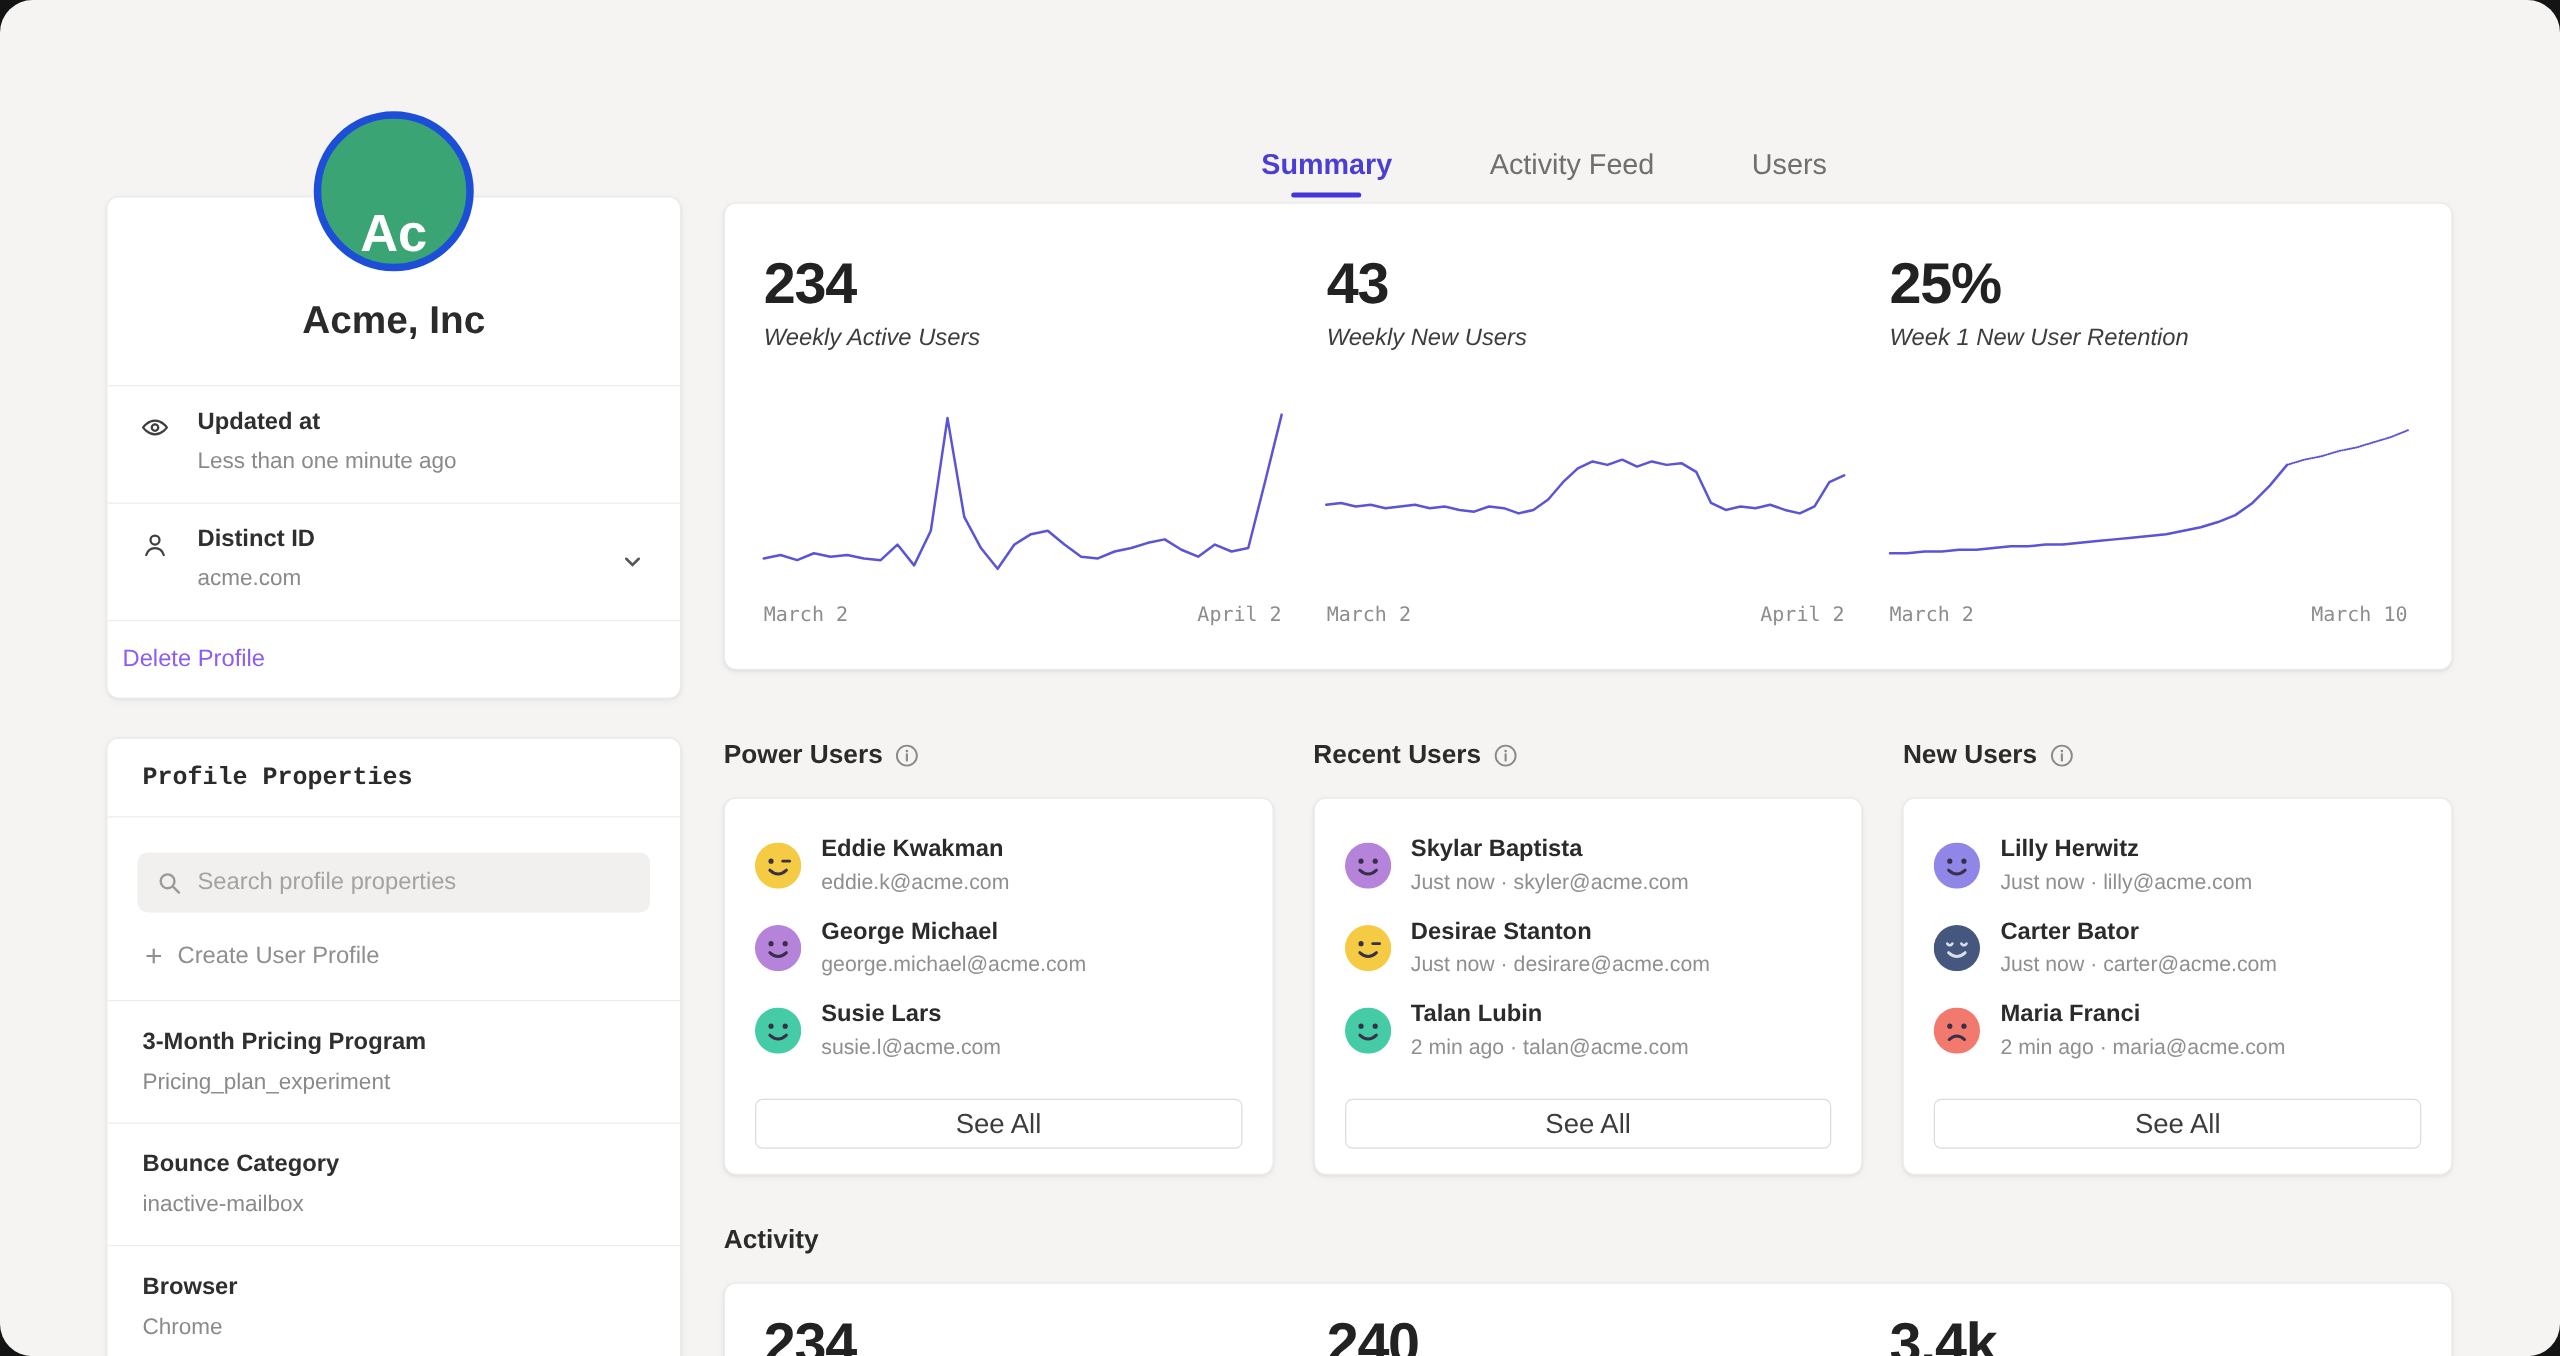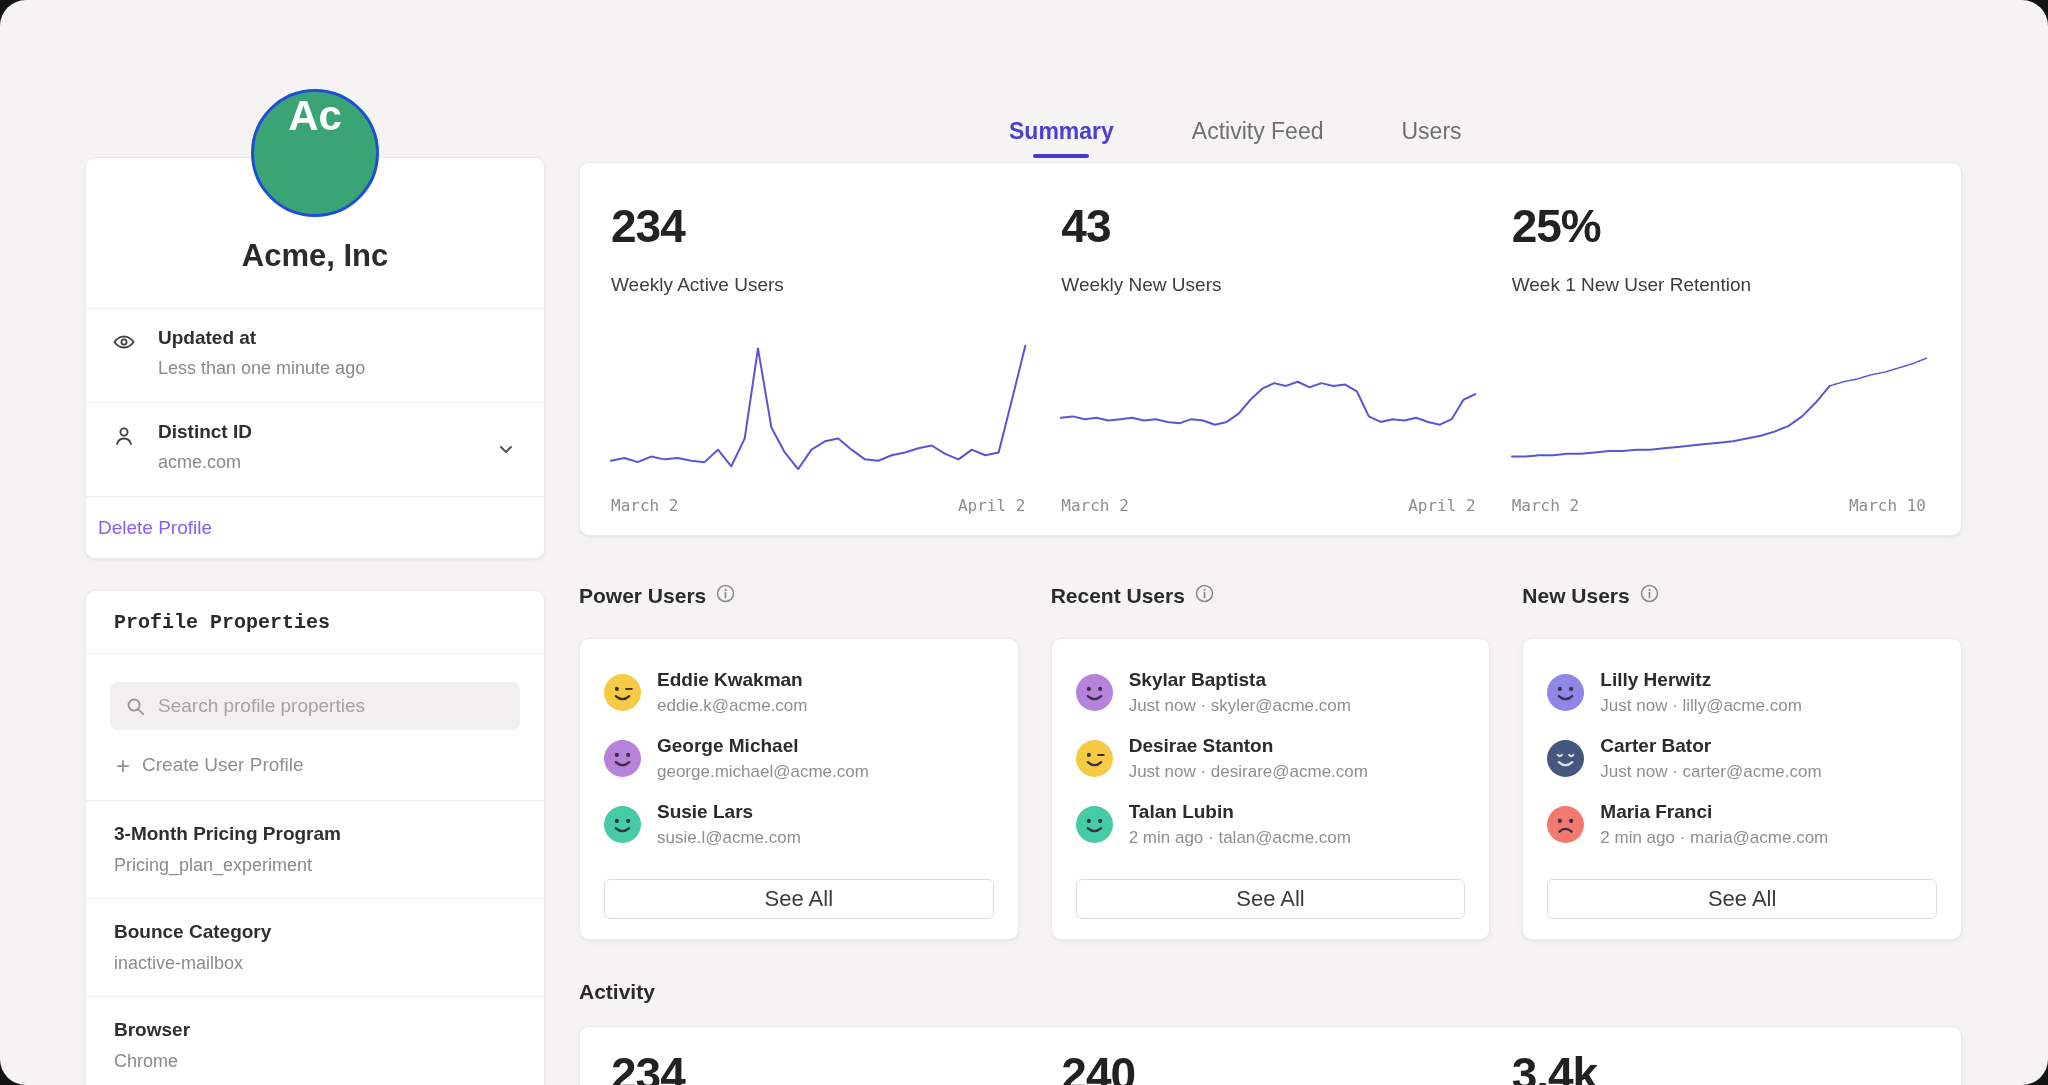--- a/index.html
+++ b/index.html
@@ -6,21 +6,21 @@
   body { background:#141414; font-family:"Liberation Sans", sans-serif; }
   .page { position:relative; width:2048px; height:1085px; background:#f5f4f2;
           border-radius:26px; overflow:hidden; color:#2b2b2b; }
   .card { background:#fff; border:1px solid #ebebeb; border-radius:10px;
           box-shadow:0 1px 2px rgba(0,0,0,.05), 0 2px 8px rgba(0,0,0,.03); }
 
   
   .left-col { position:absolute; left:85px; top:89px; width:460px; }
   .avatar-big { position:absolute; left:50%; top:0; transform:translateX(-50%);
                 width:128px; height:128px; border-radius:50%; background:#3aa474;
-                border:3px solid #1d4ed8; display:flex; align-items:flex-start; justify-content:center;
+                border:6px solid #1d4ed8; display:flex; align-items:flex-end; justify-content:center;
                 color:#fff; font-size:42px; font-weight:700; z-index:2; }
   .profile-card { margin-top:68px; }
   .company { padding-top:80px; height:150px; text-align:center;
              font-size:31px; font-weight:600; color:#2b2b2b; }
   .p-row { display:flex; padding:18px 24px 0 26px; min-height:94px; border-top:1px solid #eee; position:relative; }
   .p-icon { width:46px; padding-top:3px; color:#3f3f3f; flex:none; }
   .p-label { font-size:19px; font-weight:600; color:#2f2f2f; margin-bottom:9px; }
   .p-value { font-size:18px; color:#8a8a8a; }
   .chevron { position:absolute; right:28px; top:36px; color:#555; cursor:pointer; }
   .delete-row { border-top:1px solid #eee; height:62px; display:flex; align-items:center;
@@ -43,27 +43,27 @@
   
   .main-col { position:absolute; left:579px; top:104px; width:1383px; }
   .tabs { display:flex; gap:78px; padding:14px 0 0 430px; }
   .tab { font-size:23px; color:#6f6f6f; padding-bottom:13px; position:relative; cursor:pointer; }
   .tab.active { color:#4b3ed2; font-weight:600; }
   .tab.active::after { content:""; position:absolute; left:50%; transform:translateX(-50%);
                        bottom:0; width:56px; height:4px; border-radius:2px; background:#4537d6; }
   .summary-card { margin-top:4px; height:374px; padding:36px 35px 0 31px;
                   display:grid; grid-template-columns:repeat(3,1fr); column-gap:36px; }
   .stat-num { font-size:46px; font-weight:700; color:#222; letter-spacing:-1px; }
-  .stat-label { font-size:19px; color:#3d3d3d; margin-top:21px; }
+  .stat-label { font-size:19px; color:#3d3d3d; margin-top:7px;font-style:italic; }
   .spark { width:100%; height:154px; margin-top:34px; display:block; overflow:visible; }
   .axis { display:flex; justify-content:space-between; margin-top:12px;
           font-family:"DejaVu Sans Mono", monospace; font-size:16px; color:#8d8d8d; }
 
   .sections-grid { display:grid; grid-template-columns:repeat(3,1fr); gap:32px; margin-top:48px; }
-  .sec-head { display:flex; align-items:flex-start; gap:10px; height:40px; }
+  .sec-head { display:flex; align-items:center; gap:10px; height:40px; }
   .sec-title { font-size:21px; font-weight:700; color:#2b2b2b; }
   .info-icon { color:#8a8a8a; display:inline-flex; cursor:pointer; }
   .user-card { margin-top:14px; height:302px; background:#fff; border:1px solid #ebebeb;
                border-radius:10px; box-shadow:0 1px 2px rgba(0,0,0,.05), 0 2px 8px rgba(0,0,0,.03);
                padding:30px 24px 20px; display:flex; flex-direction:column; }
   .user-row { display:flex; align-items:center; gap:16px; margin-bottom:19px; cursor:pointer; }
   .u-avatar { width:37px; height:37px; flex:none; }
   .u-name { font-size:19px; font-weight:600; color:#2b2b2b; margin-bottom:5px; }
   .u-meta { font-size:17px; color:#8f8f8f; }
   .see-all { margin-top:auto; height:40px; border:1px solid #dcdcdc; background:#fff;

